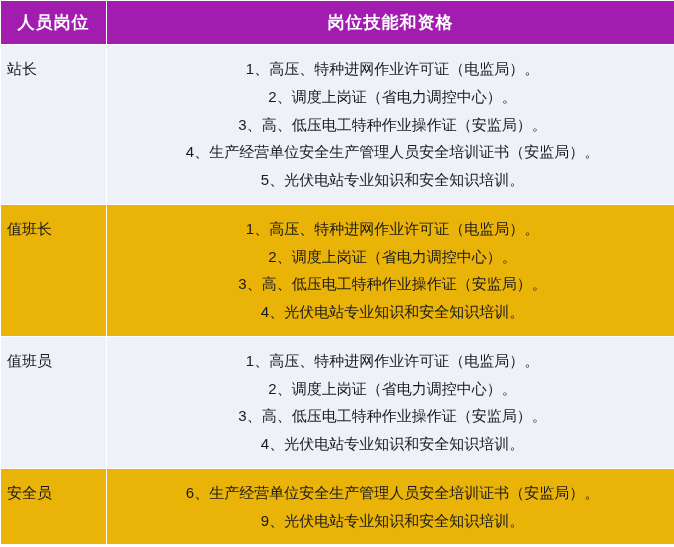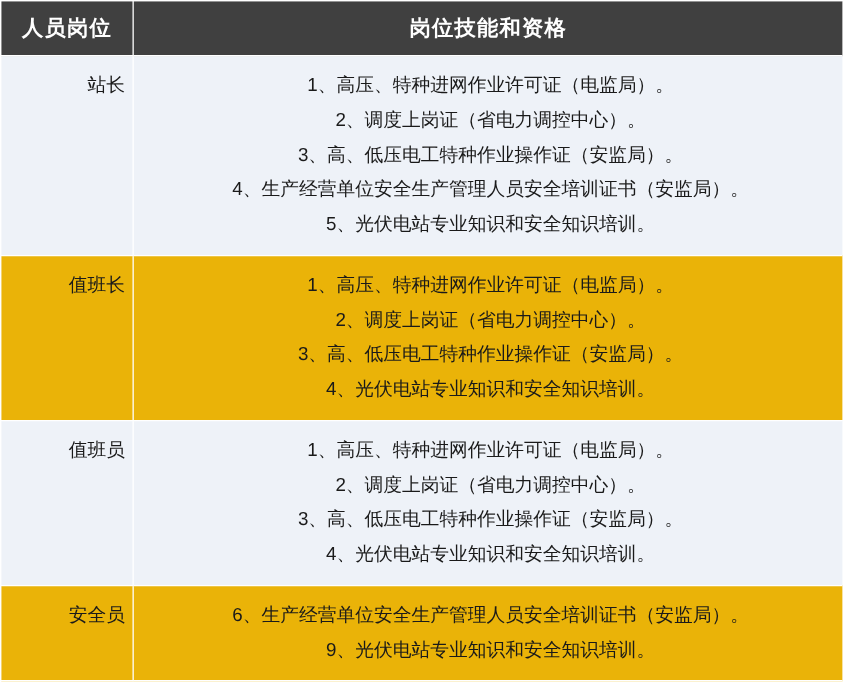--- a/index.html
+++ b/index.html
@@ -25,21 +25,21 @@
   table.skills-table col.col-role { width: 106px; }
   table.skills-table col.col-skills { width: 568px; }
 
   .skills-table th,
   .skills-table td {
     border: 1px solid #ffffff;
     vertical-align: top;
   }
 
   thead th {
-    background: #404040;
+    background: #a21caf;
     color: #ffffff;
     font-weight: bold;
     font-size: 17px;
     text-align: center;
     padding: 8px 6px;
     line-height: 1.6;
     letter-spacing: 1px;
     border: 1px solid #ffffff;
   }
   thead th.header-role {
@@ -47,21 +47,21 @@
     padding-right: 10px;
   }
 
   tbody td {
     font-size: 15px;
     color: #1a1a1a;
     line-height: 1.85;
     padding: 10px 10px 10px 14px;
   }
   tbody td.role-cell {
-    text-align: right;
+    text-align: left;
     padding-left: 6px;
     padding-right: 6px;
     white-space: nowrap;
   }
   tbody tr.row-even td {
     background: #eef2f8;
   }
   tbody tr.row-odd td {
     background: #eab308;
   }

